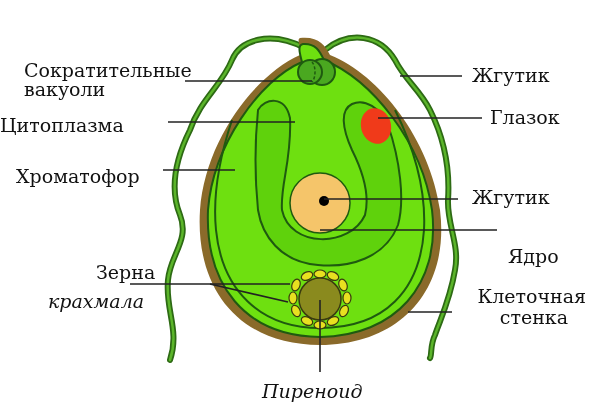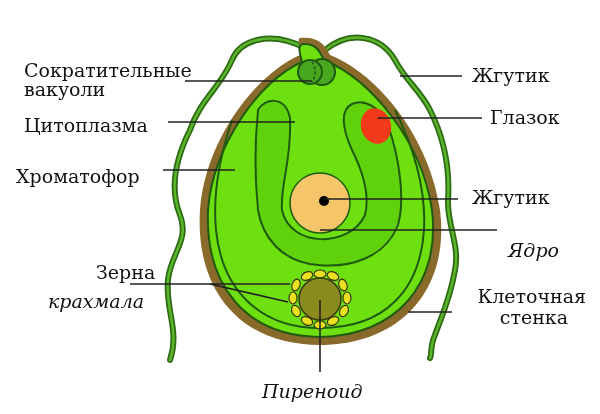--- a/index.html
+++ b/index.html
@@ -62,23 +62,23 @@
     <line x1="378" y1="118" x2="482" y2="118"></line>
     <line x1="324" y1="199" x2="458" y2="199"></line>
     <line x1="320" y1="230" x2="497" y2="230"></line>
     <line x1="408" y1="312" x2="452" y2="312"></line>
     <line x1="320" y1="300" x2="320" y2="372"></line>
   </g>
 </svg>
 
 <div class="lbl" style="left:24px;top:60px;">Сократительные</div>
 <div class="lbl" style="left:24px;top:79px;text-align:center;">вакуоли</div>
-<div class="lbl" style="left:24px;top:115px;">Цитоплазма</div>
+<div class="lbl" style="left:0;top:115px;">Цитоплазма</div>
 <div class="lbl" style="left:16px;top:158px;margin-top:8px;">Хроматофор</div>
 <div class="lbl" style="left:48px;top:262px;margin-left:48px;">Зерна</div>
 <div class="lbl" style="left:48px;top:291px;font-style:italic;">крахмала</div>
 <div class="lbl" style="left:472px;top:65px;">Жгутик</div>
 <div class="lbl" style="left:490px;top:107px;">Глазок</div>
 <div class="lbl" style="left:472px;top:187px;">Жгутик</div>
-<div class="lbl" style="left:508px;top:240px;font-style:italic;">Ядро</div>
+<div class="lbl" style="left:508px;top:246px;">Ядро</div>
 <div class="lbl right" style="right:14px;top:286px;">Клеточная</div>
 <div class="lbl right" style="right:32px;top:307px;">стенка</div>
 <div class="lbl" style="left:262px;top:381px;font-style:italic;">Пиреноид</div>
 
 </body></html>

